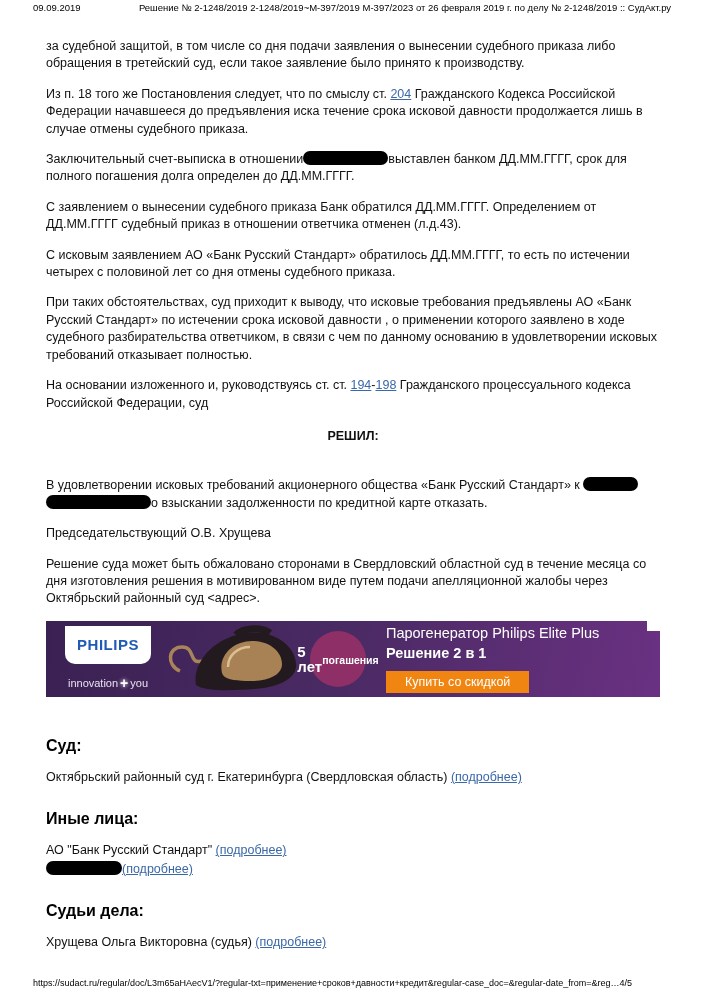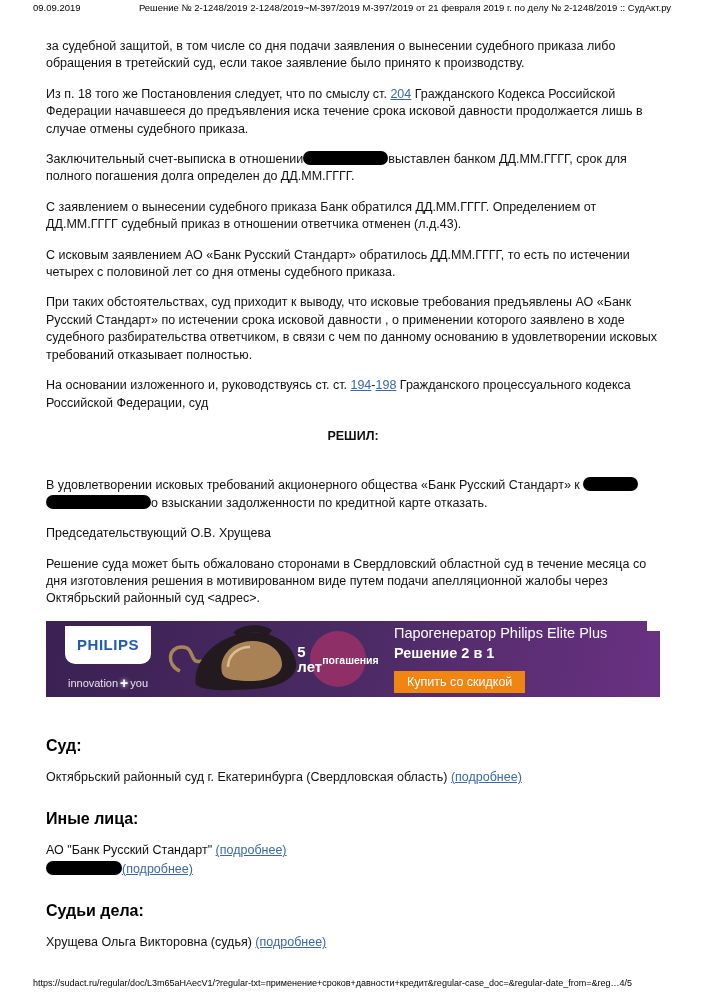--- a/index.html
+++ b/index.html
@@ -24,42 +24,42 @@
   .ph-box{margin-top:5px;width:86px;height:38px;background:#fff;border-radius:0 0 10px 10px;
           display:flex;align-items:center;justify-content:center}
   .ph-word{color:#1f5bb5;font-weight:bold;font-size:15px;letter-spacing:.5px}
   .ph-tag{margin-top:11px;color:#e9e3f0;font-size:11px;white-space:nowrap;display:flex;align-items:center}
   .ph-plus{color:#fff;font-size:14px;font-weight:bold;margin:0 2px;text-shadow:0 0 4px #fff}
   .iron{flex:none;margin-left:2px}
   .badge{flex:none;width:56px;height:56px;border-radius:50%;background:#8e2f68;color:#fff;
          display:flex;align-items:center;justify-content:center;margin-left:2px}
   .badge .b1{font-size:15px;font-weight:bold;line-height:1}
   .badge .b2{font-size:10.5px;font-weight:bold;margin-top:3px;line-height:1}
-  .ad-right{margin-left:28px;color:#fff}
+  .ad-right{margin-left:20px;color:#fff}
   .ad-t1{font-size:14.5px;line-height:1.2}
   .ad-t2{font-size:14.5px;font-weight:bold;margin-top:3px;line-height:1.2}
   .cta{display:inline-block;margin-top:8px;background:#f08511;color:#fff;font-size:12.5px;
-       padding:4px 13px;cursor:pointer}
+       padding:4px 19px;cursor:pointer}
   .notch{position:absolute;top:0;right:0;width:13px;height:10px;background:#fff}
 
   
   .section-h{font-size:16px;font-weight:bold;margin:24px 0 14px;color:#000}
   .section-h.first{margin-top:40px}
   .section-item{font-size:12.5px;line-height:17.5px;margin-bottom:1px}
 
   .ftr{position:absolute;left:33px;right:30px;bottom:12px;display:flex;
        font-size:9px;color:#000}
   .ftr .url{max-width:630px;overflow:hidden;white-space:nowrap}
 </style>
 </head>
 <body>
 
 <div class="hdr">
   <span class="date">09.09.2019</span>
-  <span class="title">Решение № 2-1248/2019 2-1248/2019~М-397/2019 М-397/2019 от 21 февраля 2019 г. по делу № 2-1248/2019 :: СудАкт.ру</span>
+  <span class="title">Решение № 2-1248/2019 2-1248/2019~М-397/2019 М-397/2023 от 26 февраля 2019 г. по делу № 2-1248/2019 :: СудАкт.ру</span>
 </div>
 
 <div class="content">
   <div id="doc-body">
       <p class="bp"><span>за судебной защитой, в том числе со дня подачи заявления о вынесении судебного приказа либо обращения в третейский суд, если такое заявление было принято к производству.</span></p>
       <p class="bp"><span>Из п. 18 того же Постановления следует, что по смыслу ст. </span><a class="lnk" href="#">204</a><span> Гражданского Кодекса Российской Федерации начавшееся до предъявления иска течение </span><span class="bold">срока</span><span> исковой </span><span class="bold">давности</span><span> продолжается лишь в случае отмены судебного приказа.</span></p>
       <p class="bp"><span>Заключительный счет-выписка в отношении</span><span class="redact" style="width: 85px;"></span><span>выставлен банком ДД.ММ.ГГГГ, </span><span class="bold">срок</span><span> для полного погашения долга определен до ДД.ММ.ГГГГ.</span></p>
       <p class="bp"><span>С заявлением о вынесении судебного приказа Банк обратился ДД.ММ.ГГГГ. Определением от ДД.ММ.ГГГГ судебный приказ в отношении ответчика отменен (л.д.43).</span></p>
       <p class="bp"><span>С исковым заявлением АО «Банк Русский Стандарт» обратилось ДД.ММ.ГГГГ, то есть по истечении четырех с половиной лет со дня отмены судебного приказа.</span></p>
       <p class="bp"><span>При таких обстоятельствах, суд приходит к выводу, что исковые требования предъявлены АО «Банк Русский Стандарт» по истечении </span><span class="bold">срока</span><span> исковой </span><span class="bold">давности</span><span> , о </span><span class="bold">применении</span><span> которого заявлено в ходе судебного разбирательства ответчиком, в связи с чем по данному основанию в удовлетворении исковых требований отказывает полностью.</span></p>

